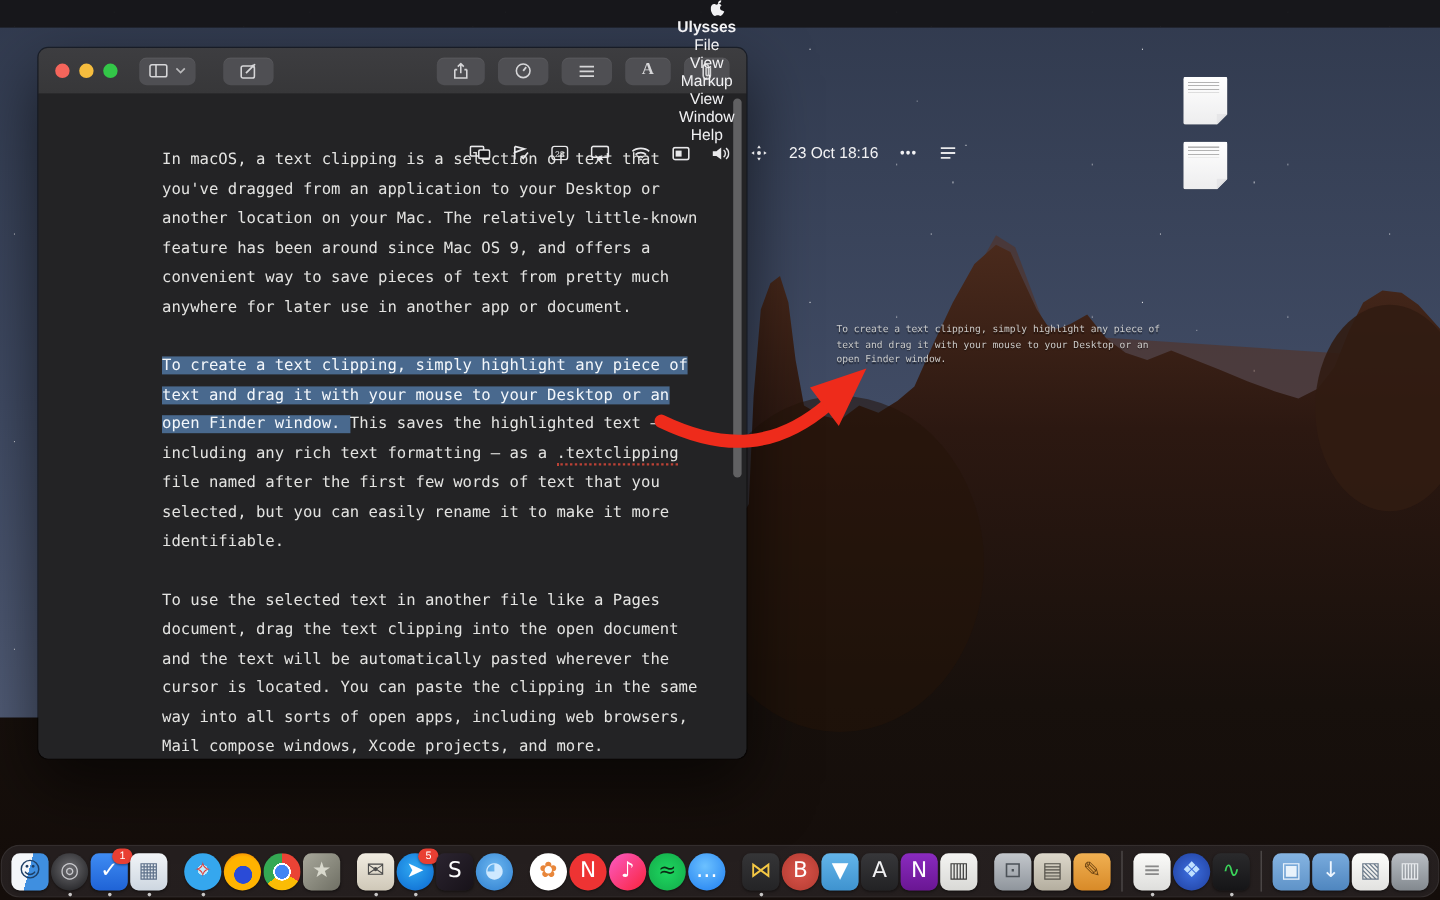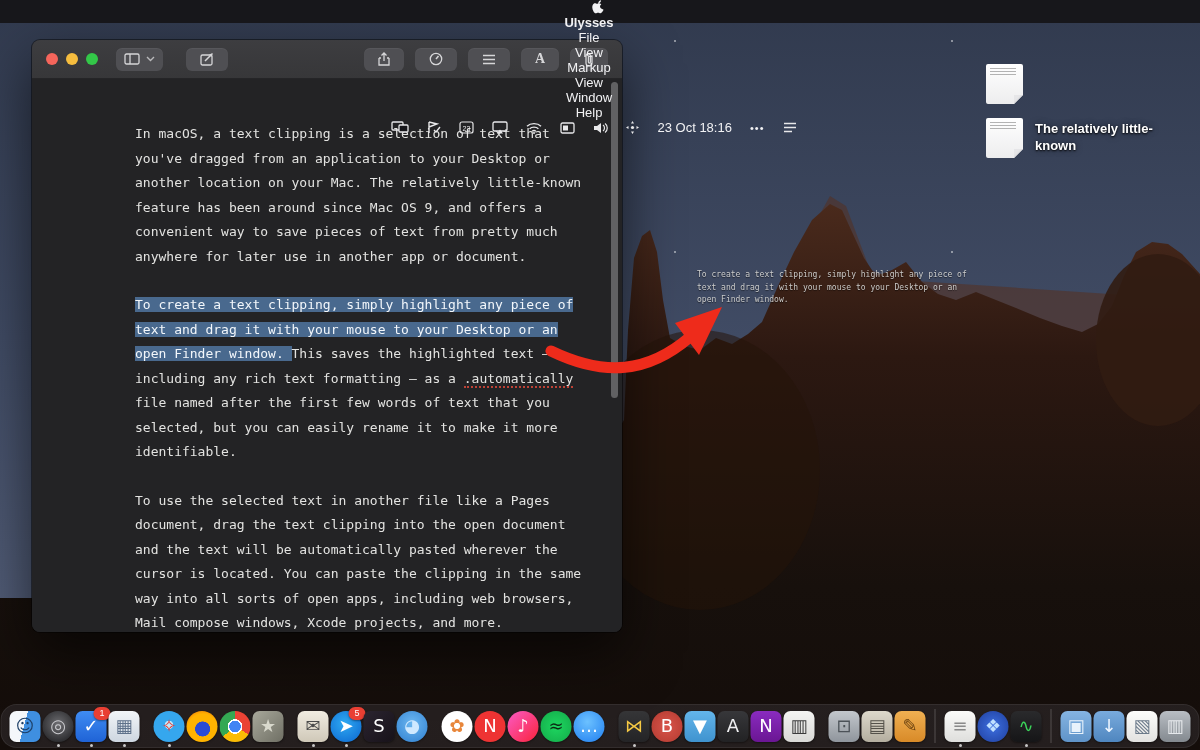--- a/index.html
+++ b/index.html
@@ -185,22 +185,20 @@
         </svg>
       </span>
   </div>
 </div>
 
 <div class="clipfile" style="left:986px;top:64px;">
   <div class="clip-page"></div>
 </div>
 <div class="clipfile" style="left:986px;top:118px;">
   <div class="clip-page"></div>
-  <div class="clip-label">The relatively little-
-known</div>
 </div>
 
 <div class="ghost">To create a text clipping, simply highlight any piece of
 text and drag it with your mouse to your Desktop or an
 open Finder window.</div>
 
 <div class="window">
   <div class="titlebar">
     <div class="traffic">
       <span class="light red"></span>
@@ -254,21 +252,21 @@
     <div class="sheet">
       <p class="para"><span>In macOS, a text clipping is a selection of text that
 you've dragged from an application to your Desktop or
 another location on your Mac. The relatively little-known
 feature has been around since Mac OS 9, and offers a
 convenient way to save pieces of text from pretty much
 anywhere for later use in another app or document.</span><span class="pnum">1</span></p>
       <p class="para"><span class="sel">To create a text clipping, simply highlight any piece of
 text and drag it with your mouse to your Desktop or an
 open Finder window. </span><span>This saves the highlighted text —
-including any rich text formatting — as a </span><span class="misspell">.automatically</span><span>
+including any rich text formatting — as a </span><span class="misspell">.textclipping</span><span>
 file named after the first few words of text that you
 selected, but you can easily rename it to make it more
 identifiable.</span><span class="pnum">2</span></p>
       <p class="para"><span>To use the selected text in another file like a Pages
 document, drag the text clipping into the open document
 and the text will be automatically pasted wherever the
 cursor is located. You can paste the clipping in the same
 way into all sorts of open apps, including web browsers,
 Mail compose windows, Xcode projects, and more.</span><span class="pnum">3</span></p>
     </div>

